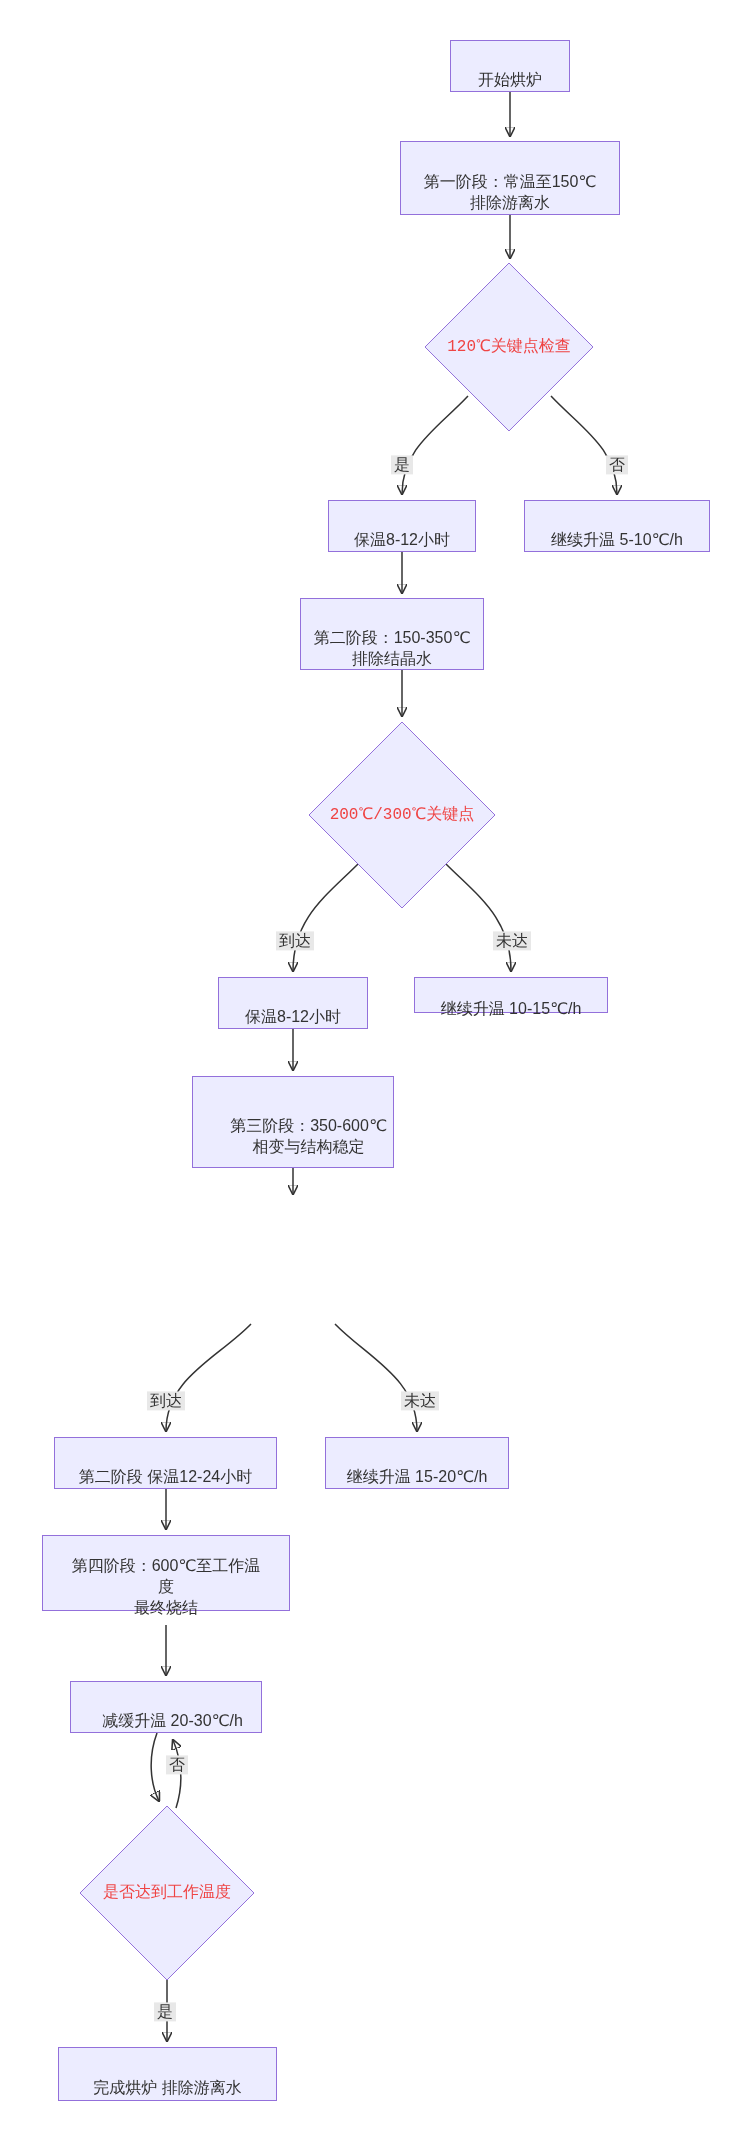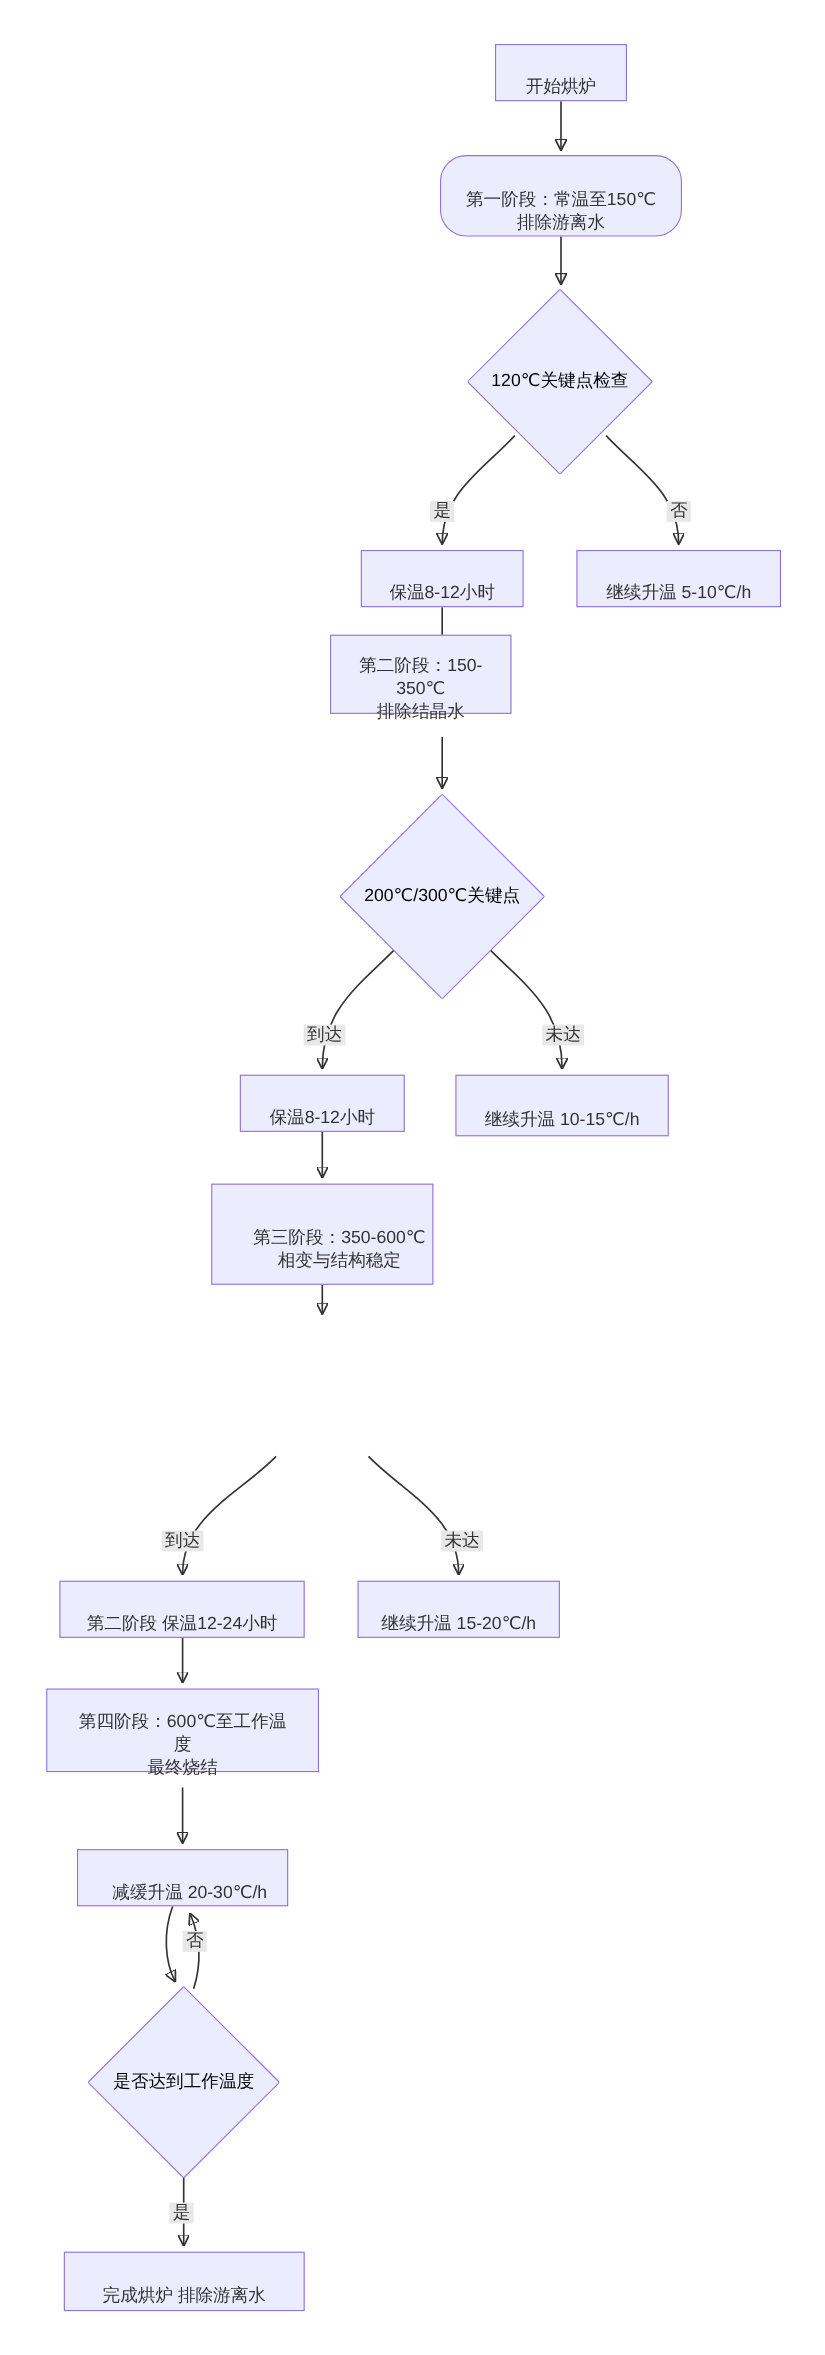--- a/index.html
+++ b/index.html
@@ -11,21 +11,21 @@
   .edges { position:absolute; left:0; top:0; width:750px; height:2141px; pointer-events:none; }
   .edges path { stroke:#333333; stroke-width:1.5; fill:none; }
   .node {
     position:absolute; background:#ECECFF; border:1px solid #9370DB;
     display:flex; align-items:center; justify-content:center;
     text-align:center; font-size:16px; color:#333; box-sizing:border-box;
   }
   .node .lbl { white-space:pre-line; line-height:1.3; padding:0 4px;margin-top:29px; }
   .diamond {
     position:absolute; display:flex; align-items:center; justify-content:center;
-    text-align:right; font-size:16px; color:#000000;
+    text-align:right; font-size:16px; color:#ef4444;font-family:Liberation Mono, monospace;
   }
   .diamond .shape { position:absolute; left:0; top:0; width:100%; height:100%; }
   .diamond .shape polygon { fill:#ECECFF; stroke:#9370DB; stroke-width:1; vector-effect:non-scaling-stroke; }
   .diamond .lbl { position:relative; z-index:1; white-space:pre-line; line-height:1.3; }
   .elabel {
     position:absolute; transform:translate(-50%,-50%);
     background:#e8e8e8; padding:0 3px; font-size:16px; line-height:1.2;
     color:#333; z-index:2; white-space:nowrap;
   }
 </style>
@@ -56,57 +56,57 @@
     <path d="M166 1625 L166 1675" marker-end="url(#arrow)"></path>
     <path d="M157 1733 C148 1757 150 1783 159 1801" marker-end="url(#arrow)"></path>
     <path d="M176 1808 C184 1783 181 1759 173 1740" marker-end="url(#arrow)"></path>
     <path d="M167 1980 L167 2041" marker-end="url(#arrow)"></path>
   </svg>
 
   <div class="node" style="left:450px;top:40px;width:120px;height:52px;">
     <span class="lbl">开始烘炉</span>
   </div>
 
-  <div class="node" style="left:400px;top:141px;width:220px;height:74px;border-radius:24px;">
+  <div class="node" style="left:400px;top:141px;width:220px;height:74px;">
     <span class="lbl">第一阶段：常温至150℃
 排除游离水</span>
   </div>
 
   <div class="diamond" style="left:425px;top:263px;width:168px;height:168px;">
     <svg class="shape" viewBox="0 0 100 100" preserveAspectRatio="none">
         <polygon points="50,0 100,50 50,100 0,50"></polygon>
       </svg>
     <span class="lbl">120℃关键点检查</span>
   </div>
 
   <div class="node" style="left:328px;top:500px;width:148px;height:52px;">
     <span class="lbl">保温8-12小时</span>
   </div>
 
   <div class="node" style="left:524px;top:500px;width:186px;height:52px;">
     <span class="lbl">继续升温 5-10℃/h</span>
   </div>
 
-  <div class="node" style="left:300px;top:577px;width:165px;height:72px;">
+  <div class="node" style="left:300px;top:598px;width:184px;height:72px;">
     <span class="lbl">第二阶段：150-350℃
 排除结晶水</span>
   </div>
 
   <div class="diamond" style="left:309px;top:722px;width:186px;height:186px;">
     <svg class="shape" viewBox="0 0 100 100" preserveAspectRatio="none">
         <polygon points="50,0 100,50 50,100 0,50"></polygon>
       </svg>
     <span class="lbl">200℃/300℃关键点</span>
   </div>
 
   <div class="node" style="left:218px;top:977px;width:150px;height:52px;">
     <span class="lbl">保温8-12小时</span>
   </div>
 
-  <div class="node" style="left:414px;top:977px;width:194px;height:56px;text-align:right;">
+  <div class="node" style="left:414px;top:977px;width:194px;height:36px;text-align:right;">
     <span class="lbl">继续升温 10-15℃/h</span>
   </div>
 
   <div class="node" style="left:192px;top:1076px;width:202px;height:92px;padding-left:31px;">
     <span class="lbl">第三阶段：350-600℃
 相变与结构稳定</span>
   </div>
 
 
   <div class="node" style="left:54px;top:1437px;width:223px;height:52px;">

